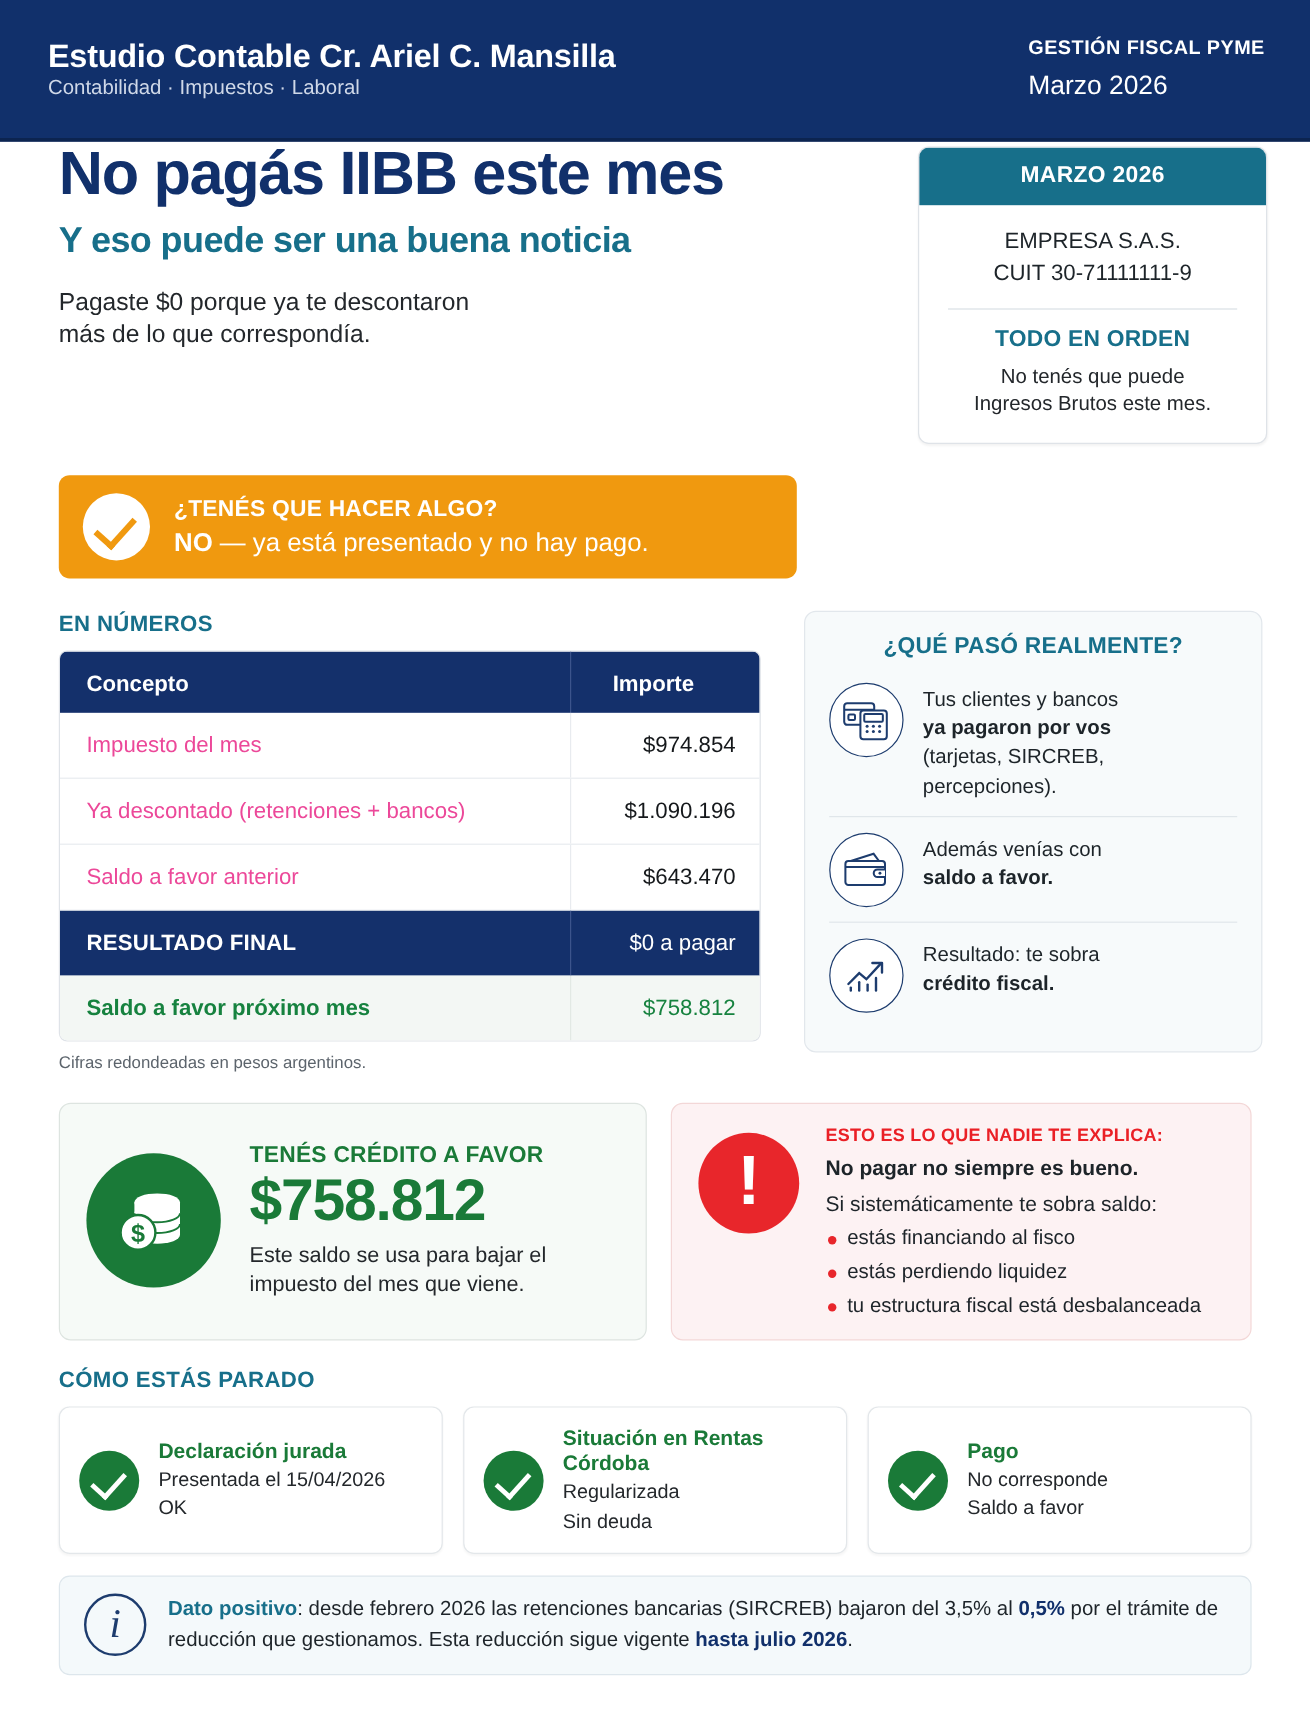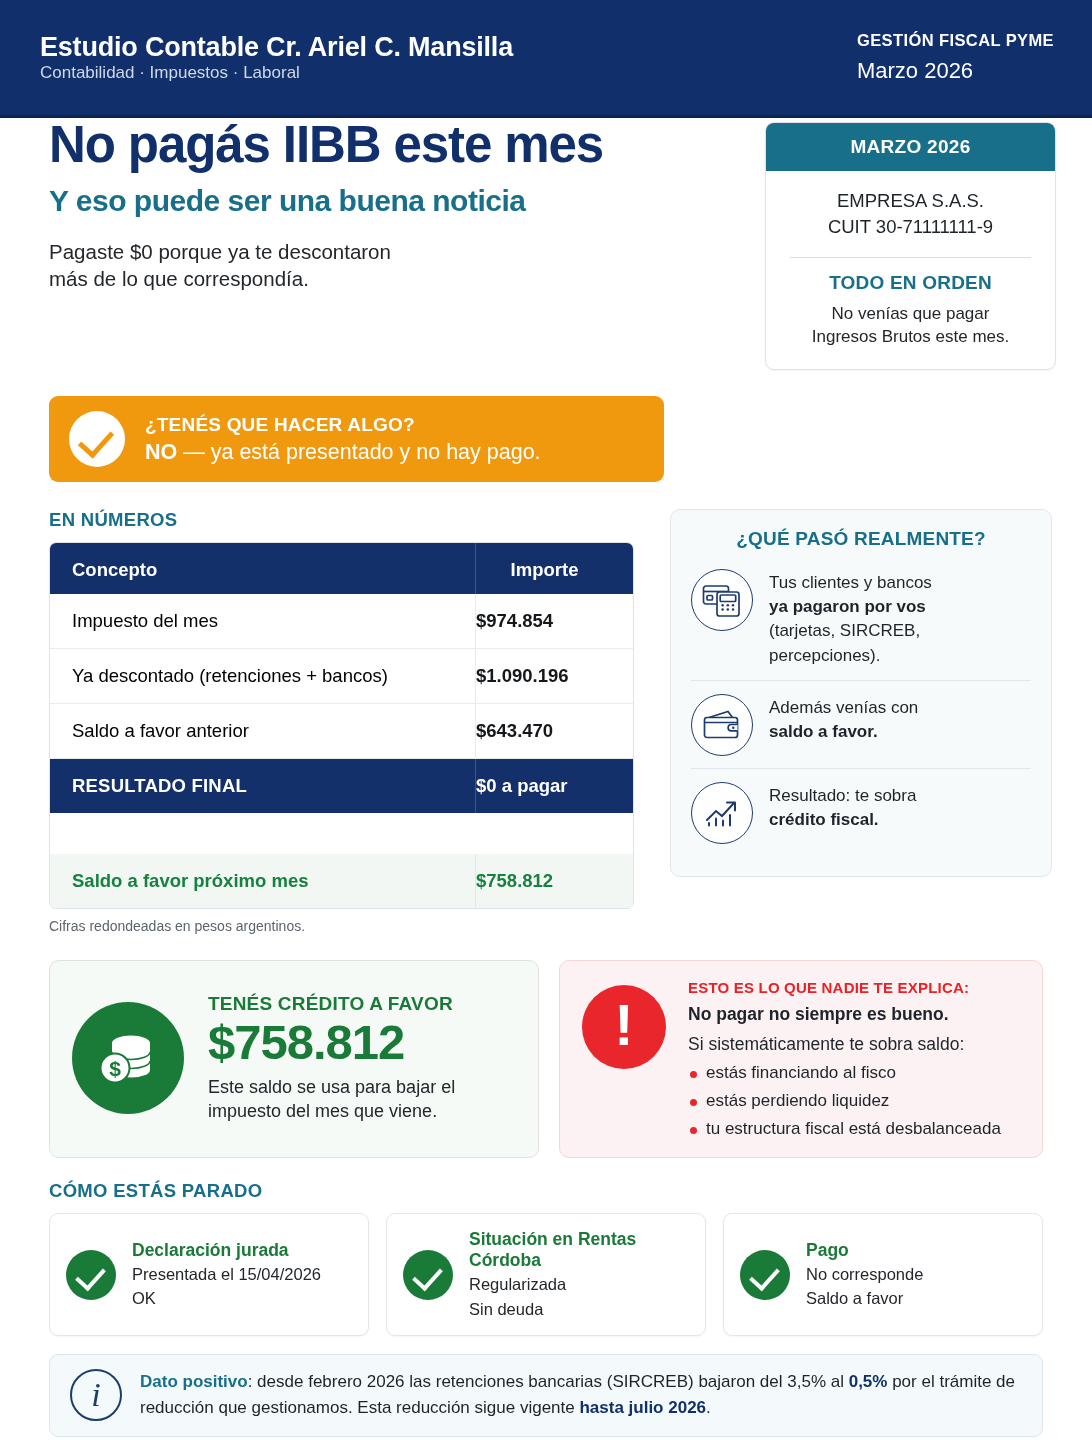--- a/index.html
+++ b/index.html
@@ -86,25 +86,25 @@
   .midrow { display: flex; gap: 36px; margin-top: 27px; align-items: flex-start; }
   .col-left { width: 598px; }
   .col-right { width: 382px; padding-top: 0; }
 
   
   .tbl {
     width: 585px; margin-left: 13px; border: 1px solid #dfe3e8;
     border-radius: 7px; overflow: hidden; background:#fff;
   }
   .trow { display: flex; border-bottom: 1px solid #e8ebef; }
-  .trow:last-child { border-bottom: 0; margin-top: 41px; }
-  .tc-l { flex: 1; padding: 16px 0 16px 22px; font-size: 18.5px; color: #000000; }
+  .trow:last-child { border-bottom: 0; }
+  .tc-l { flex: 1; padding: 16px 0 16px 22px; font-size: 18.5px; color: #ec4899; }
   .tc-r {
-    width: 158px; padding: 16px 20px 16px 0; 
-    font-size: 18.5px; font-weight: bold; color: #15181b;
+    width: 158px; padding: 16px 20px 16px 0; text-align: right;
+    font-size: 18.5px; font-weight: normal; color: #15181b;
     border-left: 1px solid #e8ebef;
   }
   .trow.head { background: #14306b; border-bottom: 0; }
   .trow.head .tc-l, .trow.head .tc-r {
     color: #fff; font-weight: bold; font-size: 18.5px;
     padding-bottom: 13px; text-align: left;
   }
   .trow.head .tc-r { text-align: center; border-left: 1px solid #3c548c; }
   .trow.total { background: #14306b; border-bottom: 0; }
   .trow.total .tc-l { color: #fff; font-weight: bold; letter-spacing: .2px; }
@@ -234,21 +234,21 @@
       </div>
 
       <div class="monthcard">
         <div class="monthcard-head">MARZO 2026</div>
         <div class="monthcard-body">
           <div class="mc-line">EMPRESA S.A.S.</div>
           <div class="mc-line">CUIT 30-71111111-9</div>
           <div class="mc-rule"></div>
           <div class="mc-status">TODO EN ORDEN</div>
           <div class="mc-note">
-            <div>No venías que pagar</div>
+            <div>No tenés que puede</div>
             <div>Ingresos Brutos este mes.</div>
           </div>
         </div>
       </div>
     </div>
 
     <div class="action">
       <div class="check-white"></div>
       <div>
         <div class="action-q">¿TENÉS QUE HACER ALGO?</div>

